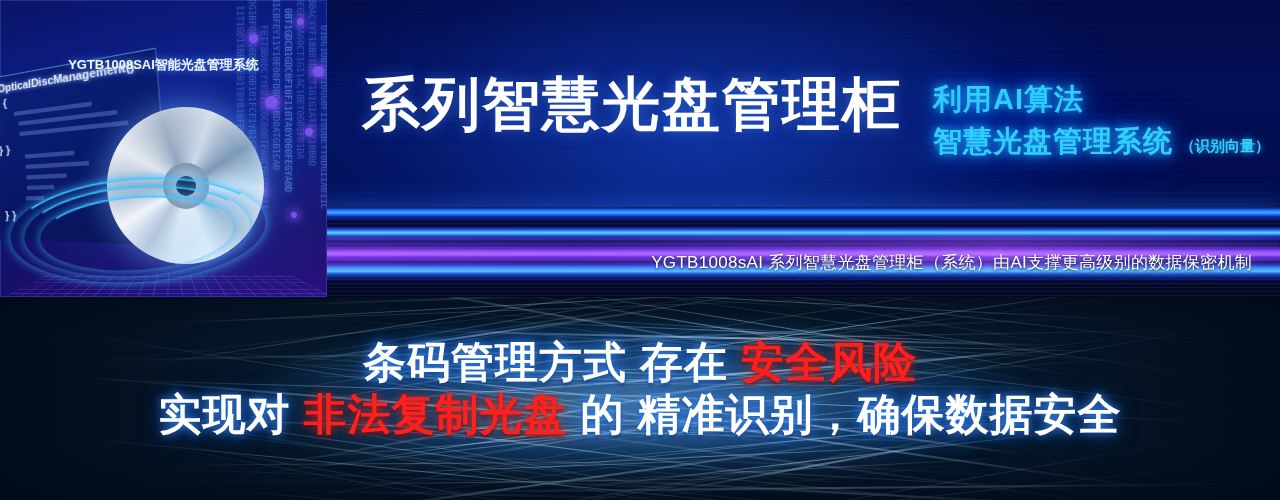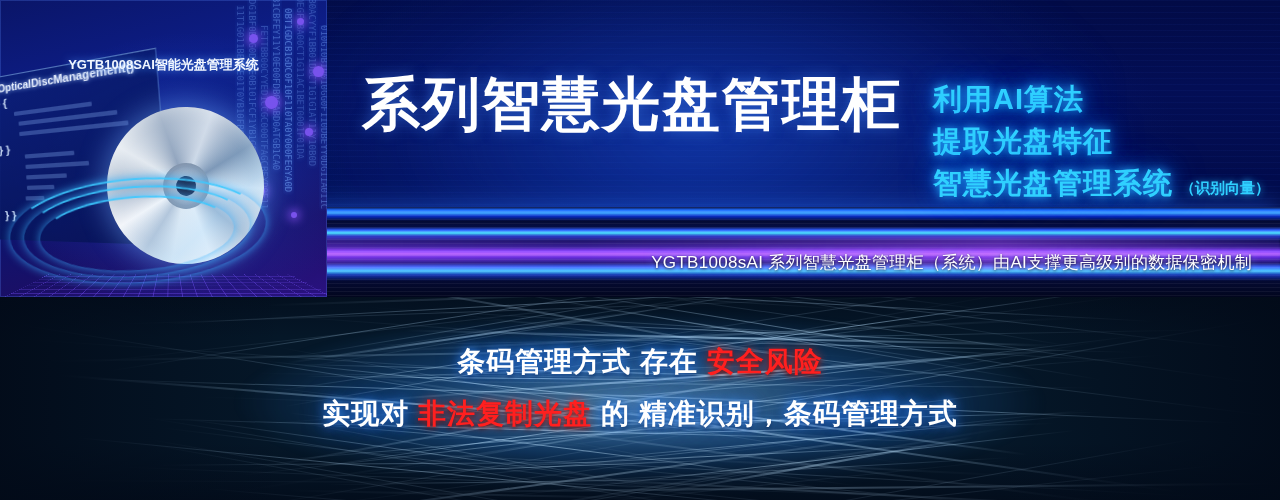--- a/index.html
+++ b/index.html
@@ -219,21 +219,21 @@
     position:absolute;inset:0;
     background:
       linear-gradient(90deg, rgba(2,10,24,.85) 0%, rgba(2,10,24,0) 22%, rgba(2,10,24,0) 78%, rgba(2,10,24,.85) 100%),
       linear-gradient(180deg, rgba(2,10,24,.55) 0%, rgba(2,10,24,0) 20%, rgba(2,10,24,0) 72%, rgba(2,10,24,.75) 100%);
   }
 
   #bottom-copy{
     position:absolute;left:0;right:0;top:336px;text-align:center;
   }
   .bc-line{
-    font-size:28px;font-weight:bold;line-height:52px;white-space:nowrap;letter-spacing:1px;
+    font-size:43px;font-weight:bold;line-height:52px;white-space:nowrap;letter-spacing:1px;
   }
   .w{color:#ffffff;text-shadow:0 0 10px rgba(60,150,255,.95),0 0 22px rgba(20,90,220,.75),0 2px 4px rgba(0,10,40,.8);}
   .r{color:#ff1f1f;text-shadow:0 0 10px rgba(255,60,40,.65),0 2px 4px rgba(60,0,0,.75);}
 </style>
 </head>
 <body>
 
 <div id="banner">
 
   <div id="top-section">
@@ -289,21 +289,20 @@
         <div class="grid-arc" style="left: 24px; top: 186px; width: 222px; height: 86px; transform: rotate(-4deg);"></div>
         <div class="grid-arc" style="left: 10px; top: 178px; width: 252px; height: 100px; transform: rotate(-4deg);"></div>
       </div>
 
     <div id="headline">
       <div class="line2">系列智慧光盘管理柜</div>
     </div>
 
     <div id="bullets">
       <div class="b"><span>利用AI算法</span></div>
-      <div class="b"><span>提取光盘特征</span></div>
       <div class="b"><span>智慧光盘管理系统</span><span class="note">（识别向量）</span></div>
     </div>
 
     <div id="subtitle-strip">
       <div id="subtitle-text">YGTB1008sAI 系列智慧光盘管理柜（系统）由AI支撑更高级别的数据保密机制</div>
     </div>
   </div>
 
   <div id="bottom-section">
     <div id="bottom-core"></div>
@@ -418,17 +417,17 @@
         <div class="speed" style="width: 610.777px; left: 552.127px; top: 49.4938px; transform: rotate(3.13deg); opacity: 0.23;"></div>
       </div>
     <div id="bottom-vignette"></div>
   </div>
 
   <div id="bottom-copy">
     <div class="bc-line">
       <span class="w">条码管理方式 存在 </span><span class="r">安全风险</span>
     </div>
     <div class="bc-line">
-      <span class="w">实现对 </span><span class="r">非法复制光盘</span><span class="w"> 的 精准识别，条码管理方式</span>
+      <span class="w">实现对 </span><span class="r">非法复制光盘</span><span class="w"> 的 精准识别，确保数据安全</span>
     </div>
   </div>
 
 </div>
 
 </body></html>

